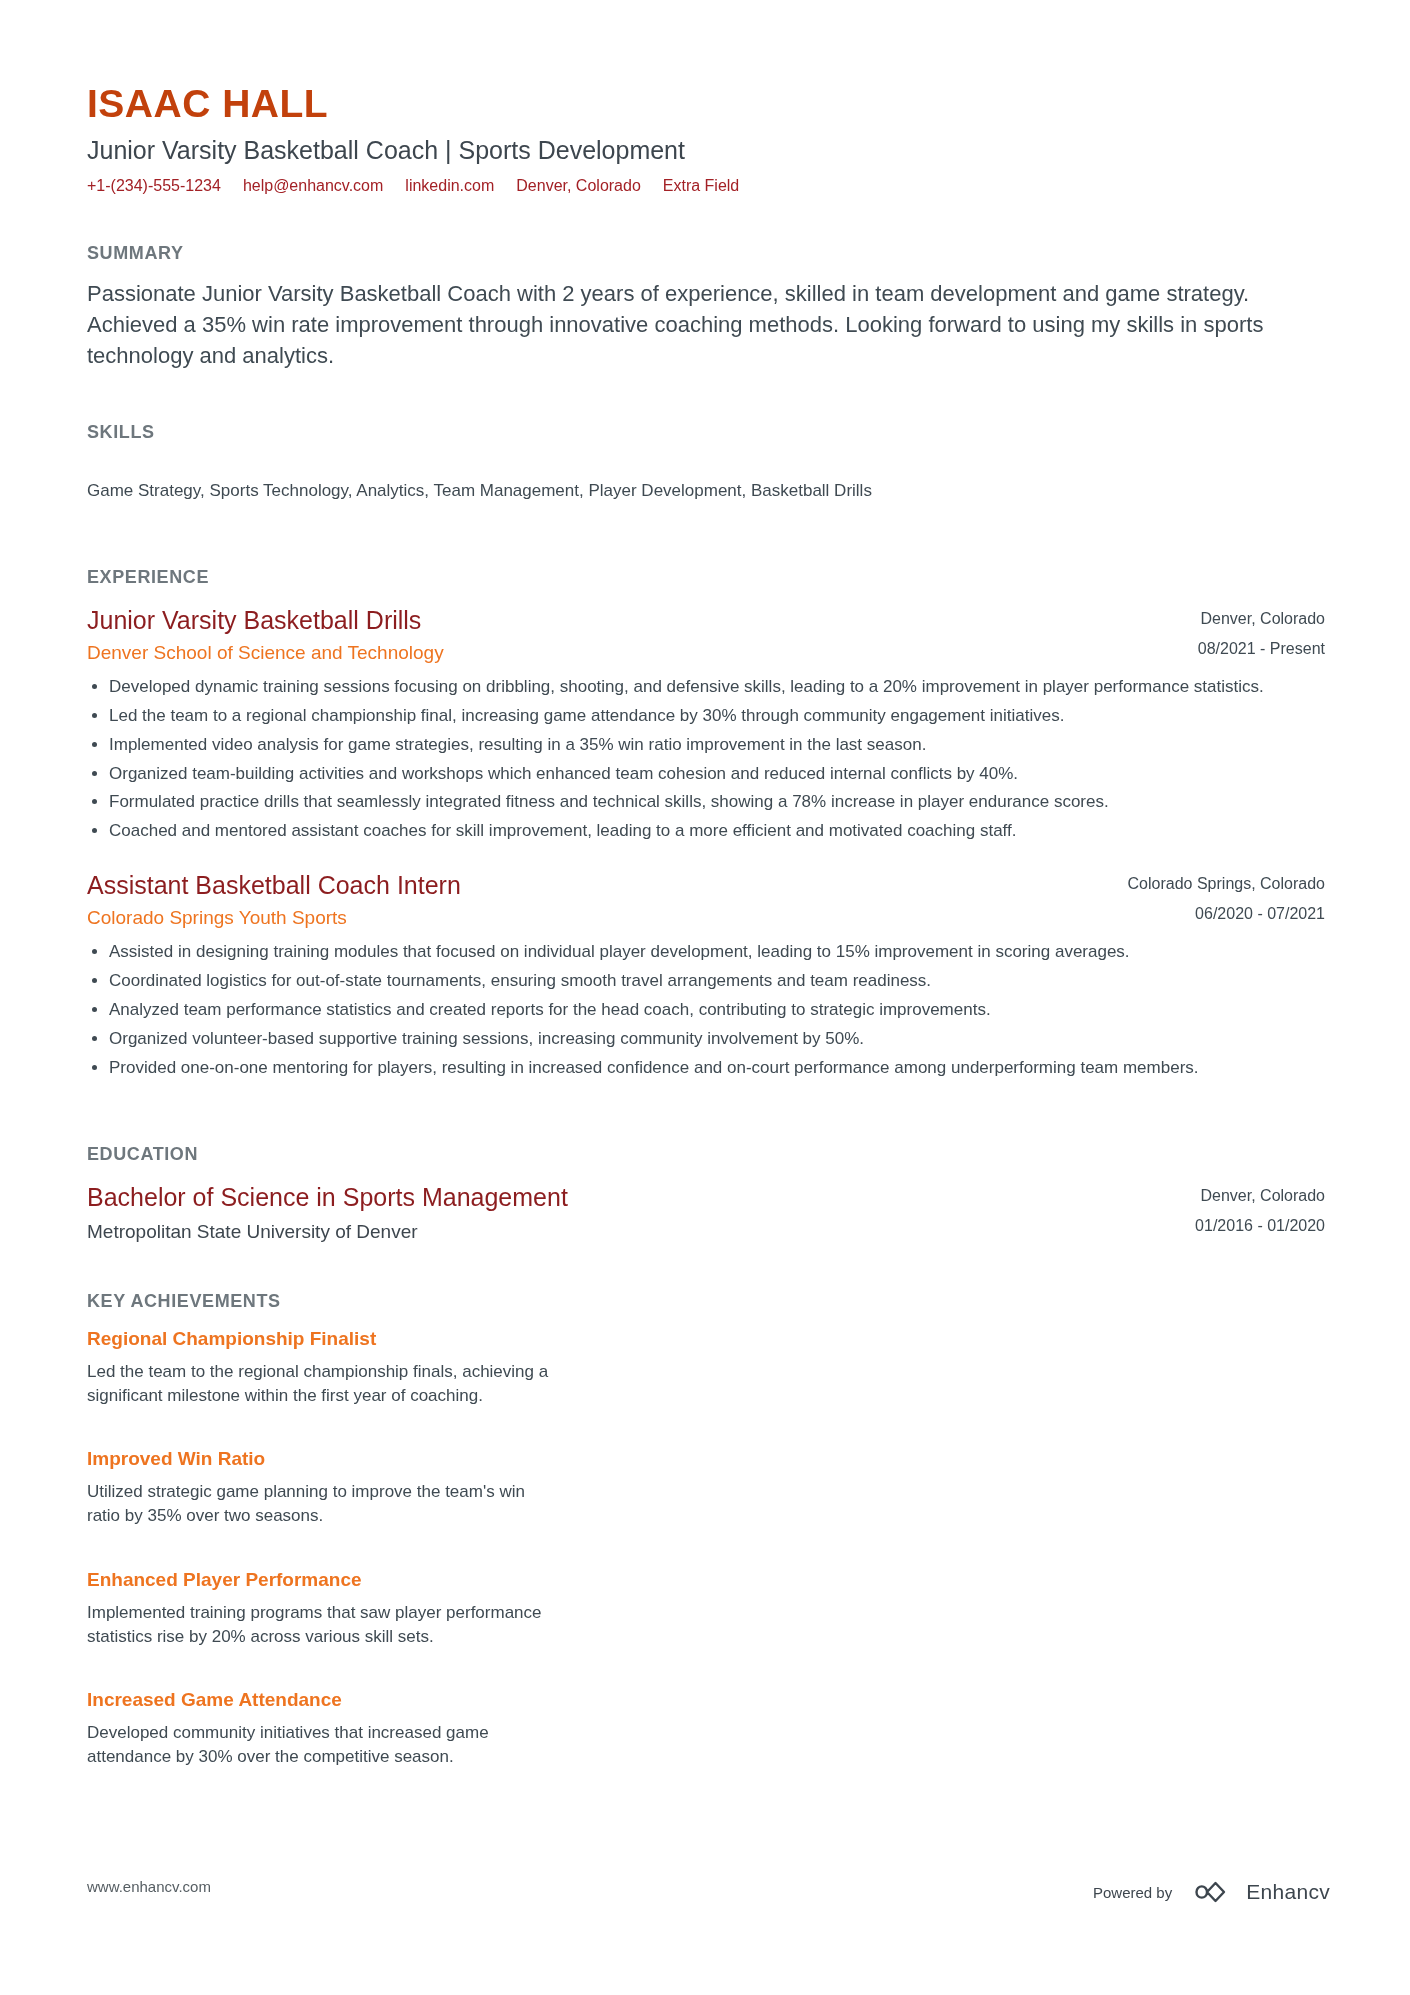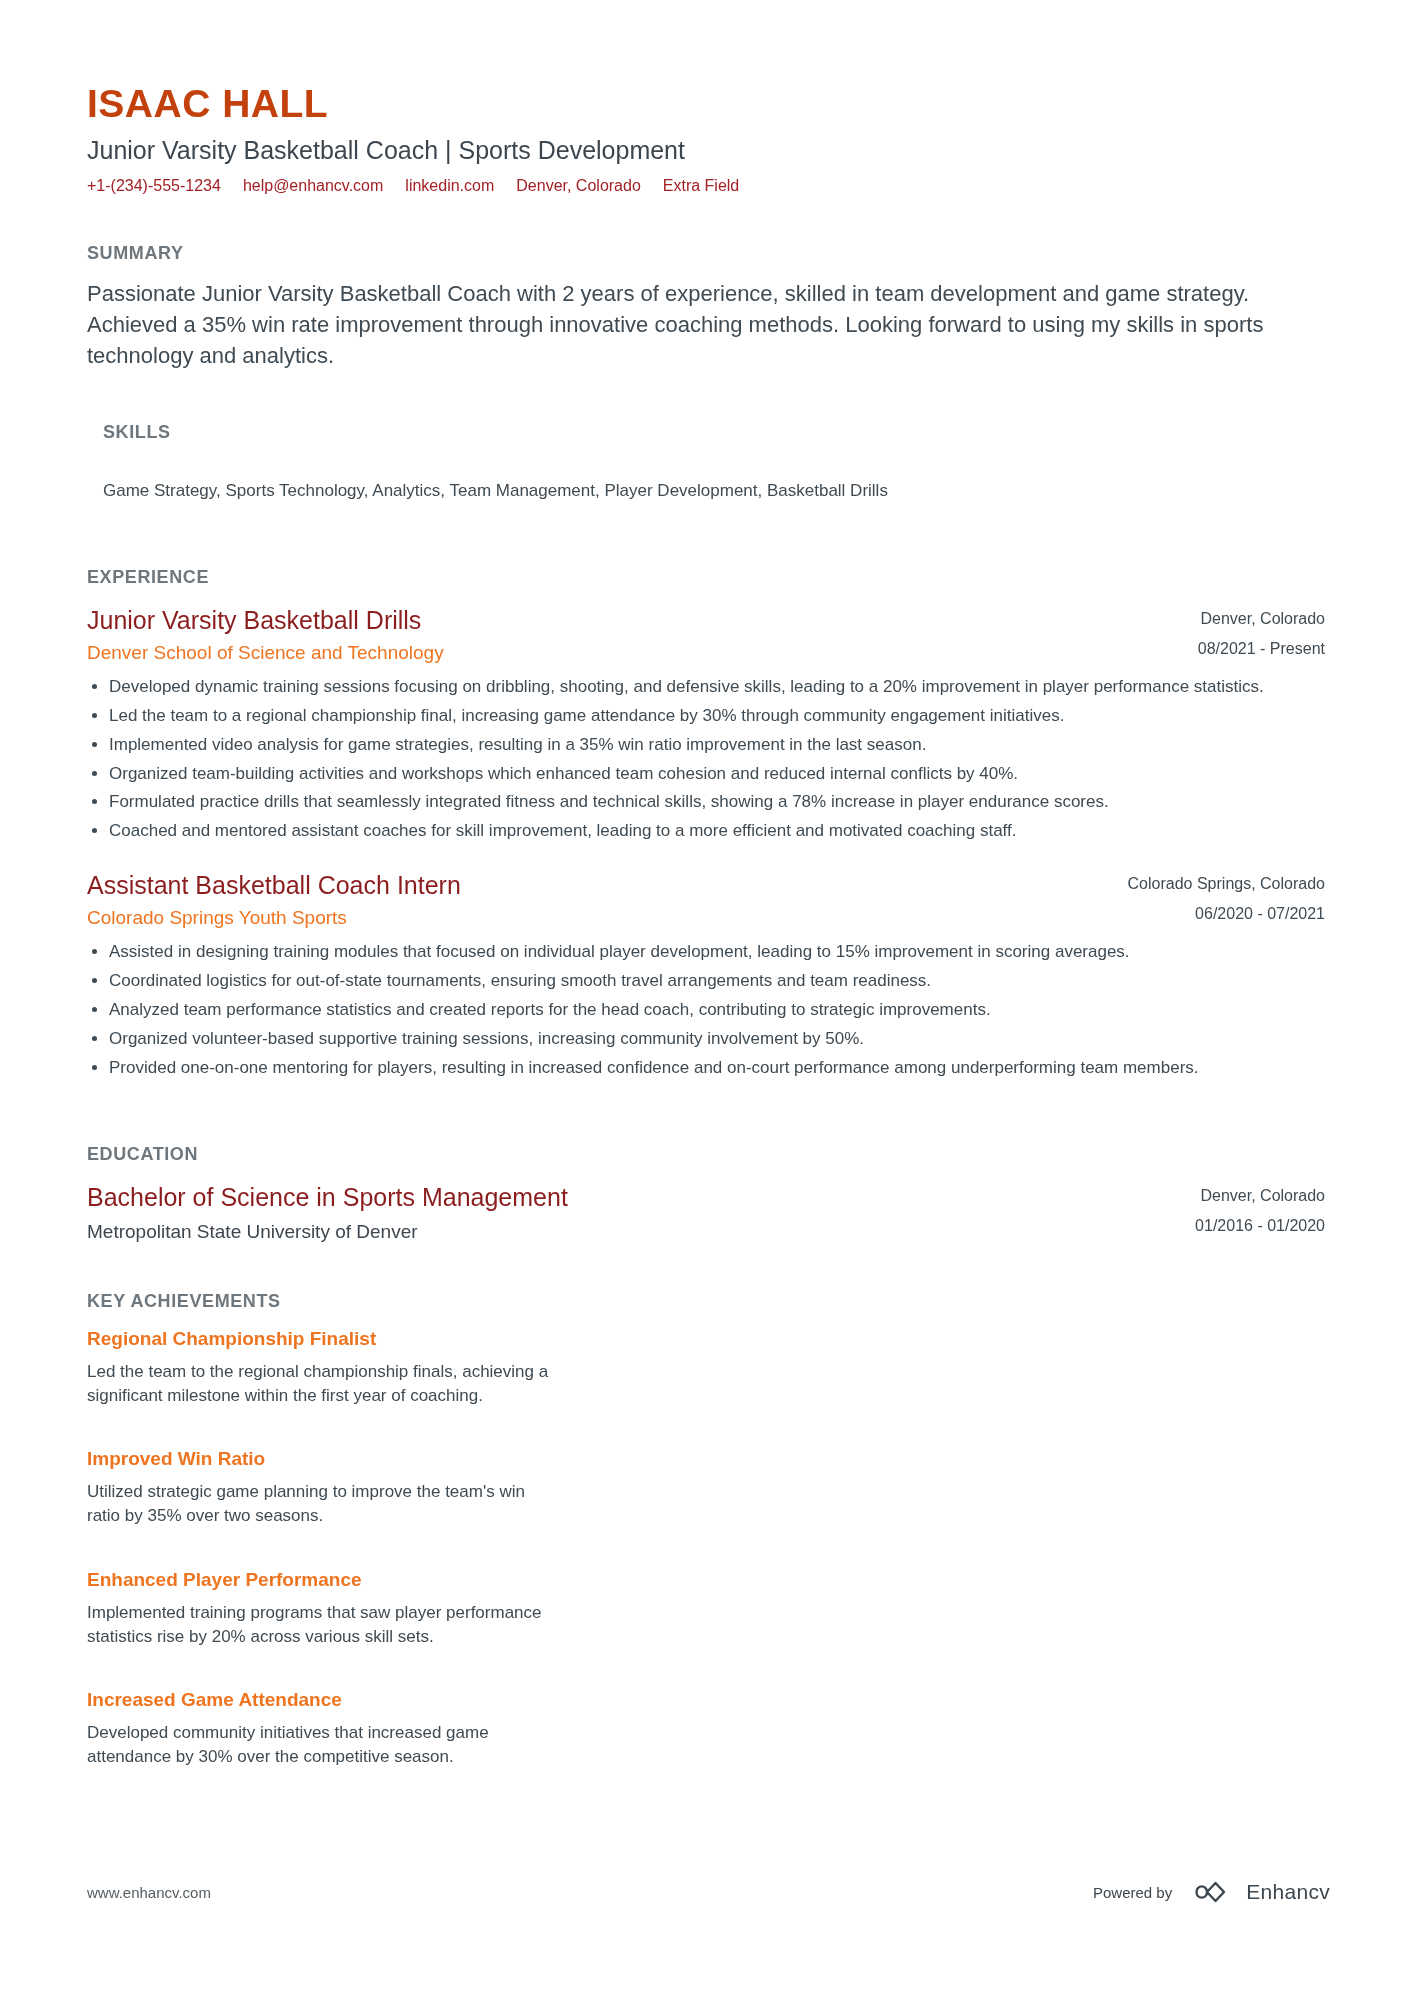--- a/index.html
+++ b/index.html
@@ -25,21 +25,21 @@
   }
 
   
   .section-heading {
     font-size: 18px; font-weight: 700; letter-spacing: 0.6px;
     color: #6e777d; text-transform: uppercase;
   }
   .summary-section { margin-top: 48px; }
   .summary-text { margin-top: 14px; font-size: 22px; line-height: 1.42; }
 
-  .skills-section { margin-top: 50px; margin-left: 16px; }
+  .skills-section { margin-top: 50px; }
   .skills-text { margin-top: 38px; font-size: 17px; }
 
   .experience-section { margin-top: 66px; }
   .job { margin-top: 18px; }
   .job + .job { margin-top: 28px; }
   .job-header { display: flex; justify-content: space-between; align-items: flex-start; }
   .job-title { font-size: 25px; color: #8c1d1f; font-weight: 500; }
   .job-company { font-size: 19px; color: #ee7420; font-weight: 500; margin-top: 7px; }
   .job-meta { text-align: right; font-size: 16px; color: #3f4a52; flex-shrink: 0; padding-top: 4px; }
   .job-meta .dates { margin-top: 12px; }
@@ -55,21 +55,21 @@
   .ach-grid {
     display: grid; grid-template-columns: 1fr;
     column-gap: 100px; row-gap: 40px; margin-top: 16px;
   }
   .ach-title { font-size: 19px; font-weight: 700; color: #ee7420; }
   .ach-text { font-size: 17px; line-height: 1.42; margin-top: 10px; max-width: 470px; }
 
   
   .footer {
     position: absolute; left: 87px; right: 80px; top: 1878px;
-    display: flex; justify-content: space-between; align-items: center;
+    display: flex; justify-content: space-between; 
   }
   .footer-site { font-size: 15px; color: #565e63; }
   .footer-right { display: flex; align-items: center; gap: 14px; }
   .powered-by { font-size: 15px; color: #3d464e; }
   .brand-mark { display: inline-flex; align-items: center; }
   .brand-name { font-size: 21px; color: #3d464e; letter-spacing: 0.3px; }
 </style>
 </head>
 <body>
 

